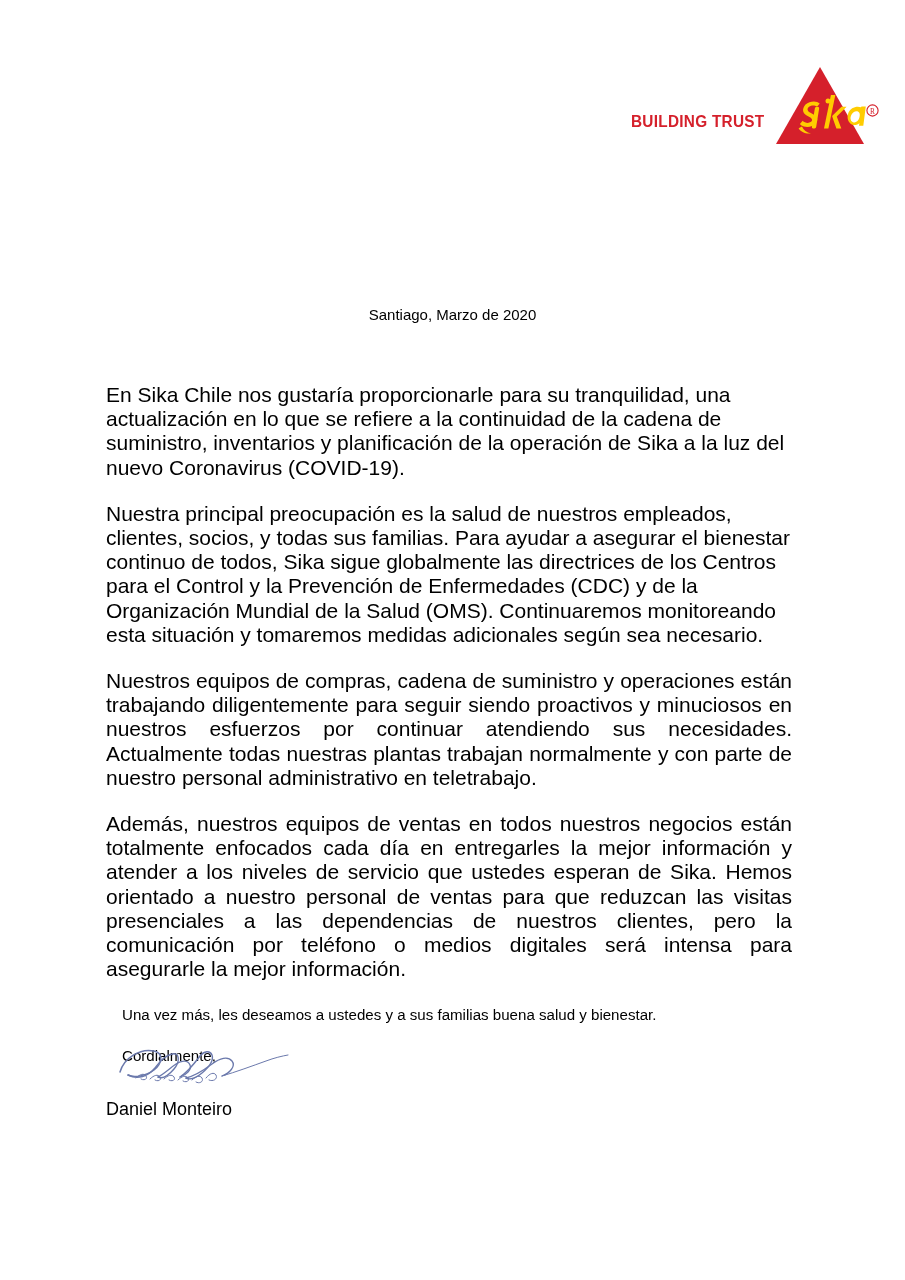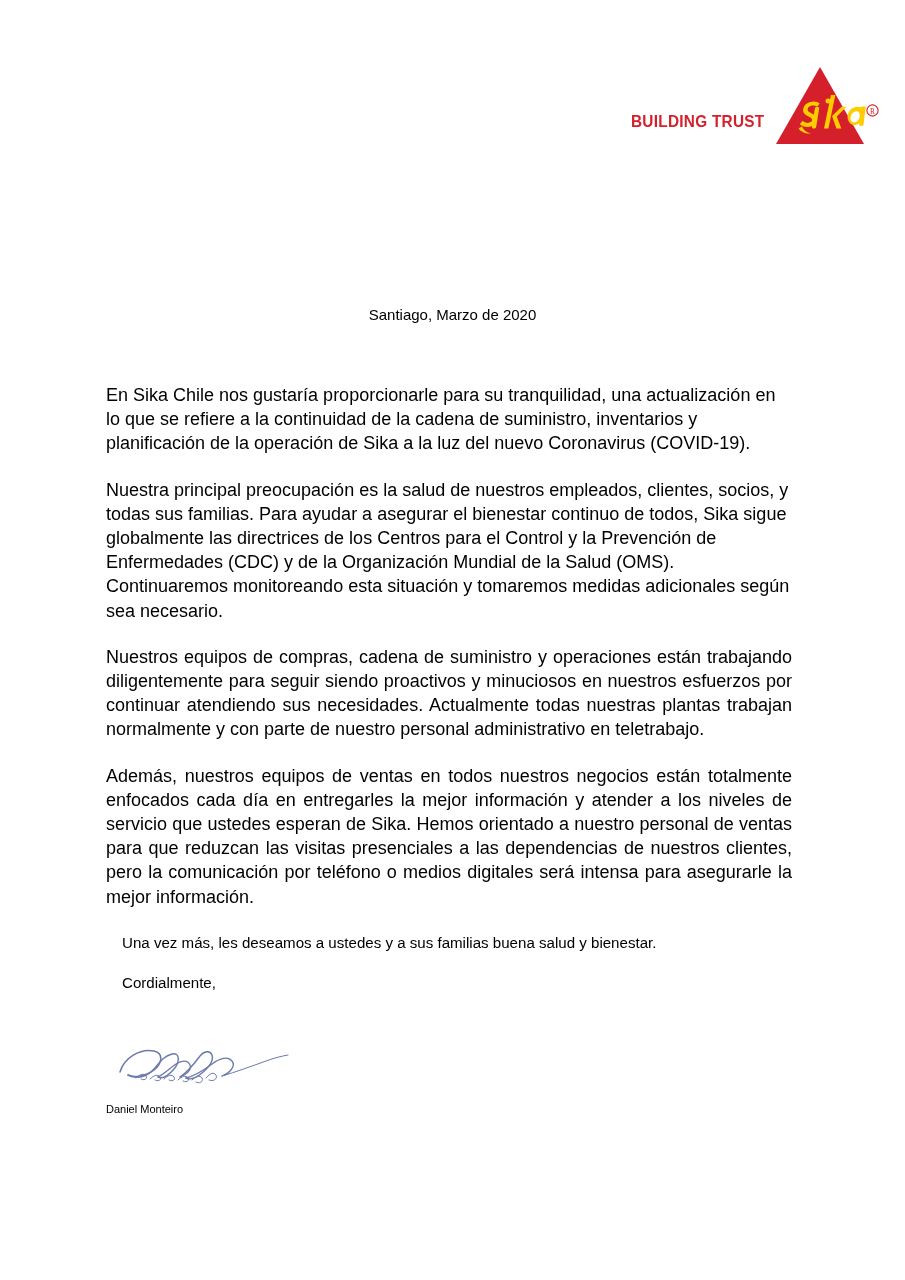--- a/index.html
+++ b/index.html
@@ -66,21 +66,21 @@
   }
 
   
   .body-block {
     position: absolute;
     left: 106px;
     top: 383px;
     width: 694px;
   }
   .para {
-    font-size: 18px;
+    font-size: 21px;
     line-height: 24.2px;
     color: #000000;
     margin: 0 8px 22px 0;
     text-align: justify;
     -webkit-hyphens: none;
     hyphens: none;
   }
   .para.left {
     text-align: left;
   }
@@ -103,21 +103,21 @@
     position: absolute;
     left: 106px;
     top: 1042px;
     width: 320px;
   }
   .signature-svg {
     display: block;
     margin-left: 8px;
   }
   .signer-name {
-    font-size: 11px;
+    font-size: 18px;
     line-height: 22px;
     color: #000;
     margin-top: 8px;
   }
 </style>
 </head>
 <body>
 
 <div class="page">
 

